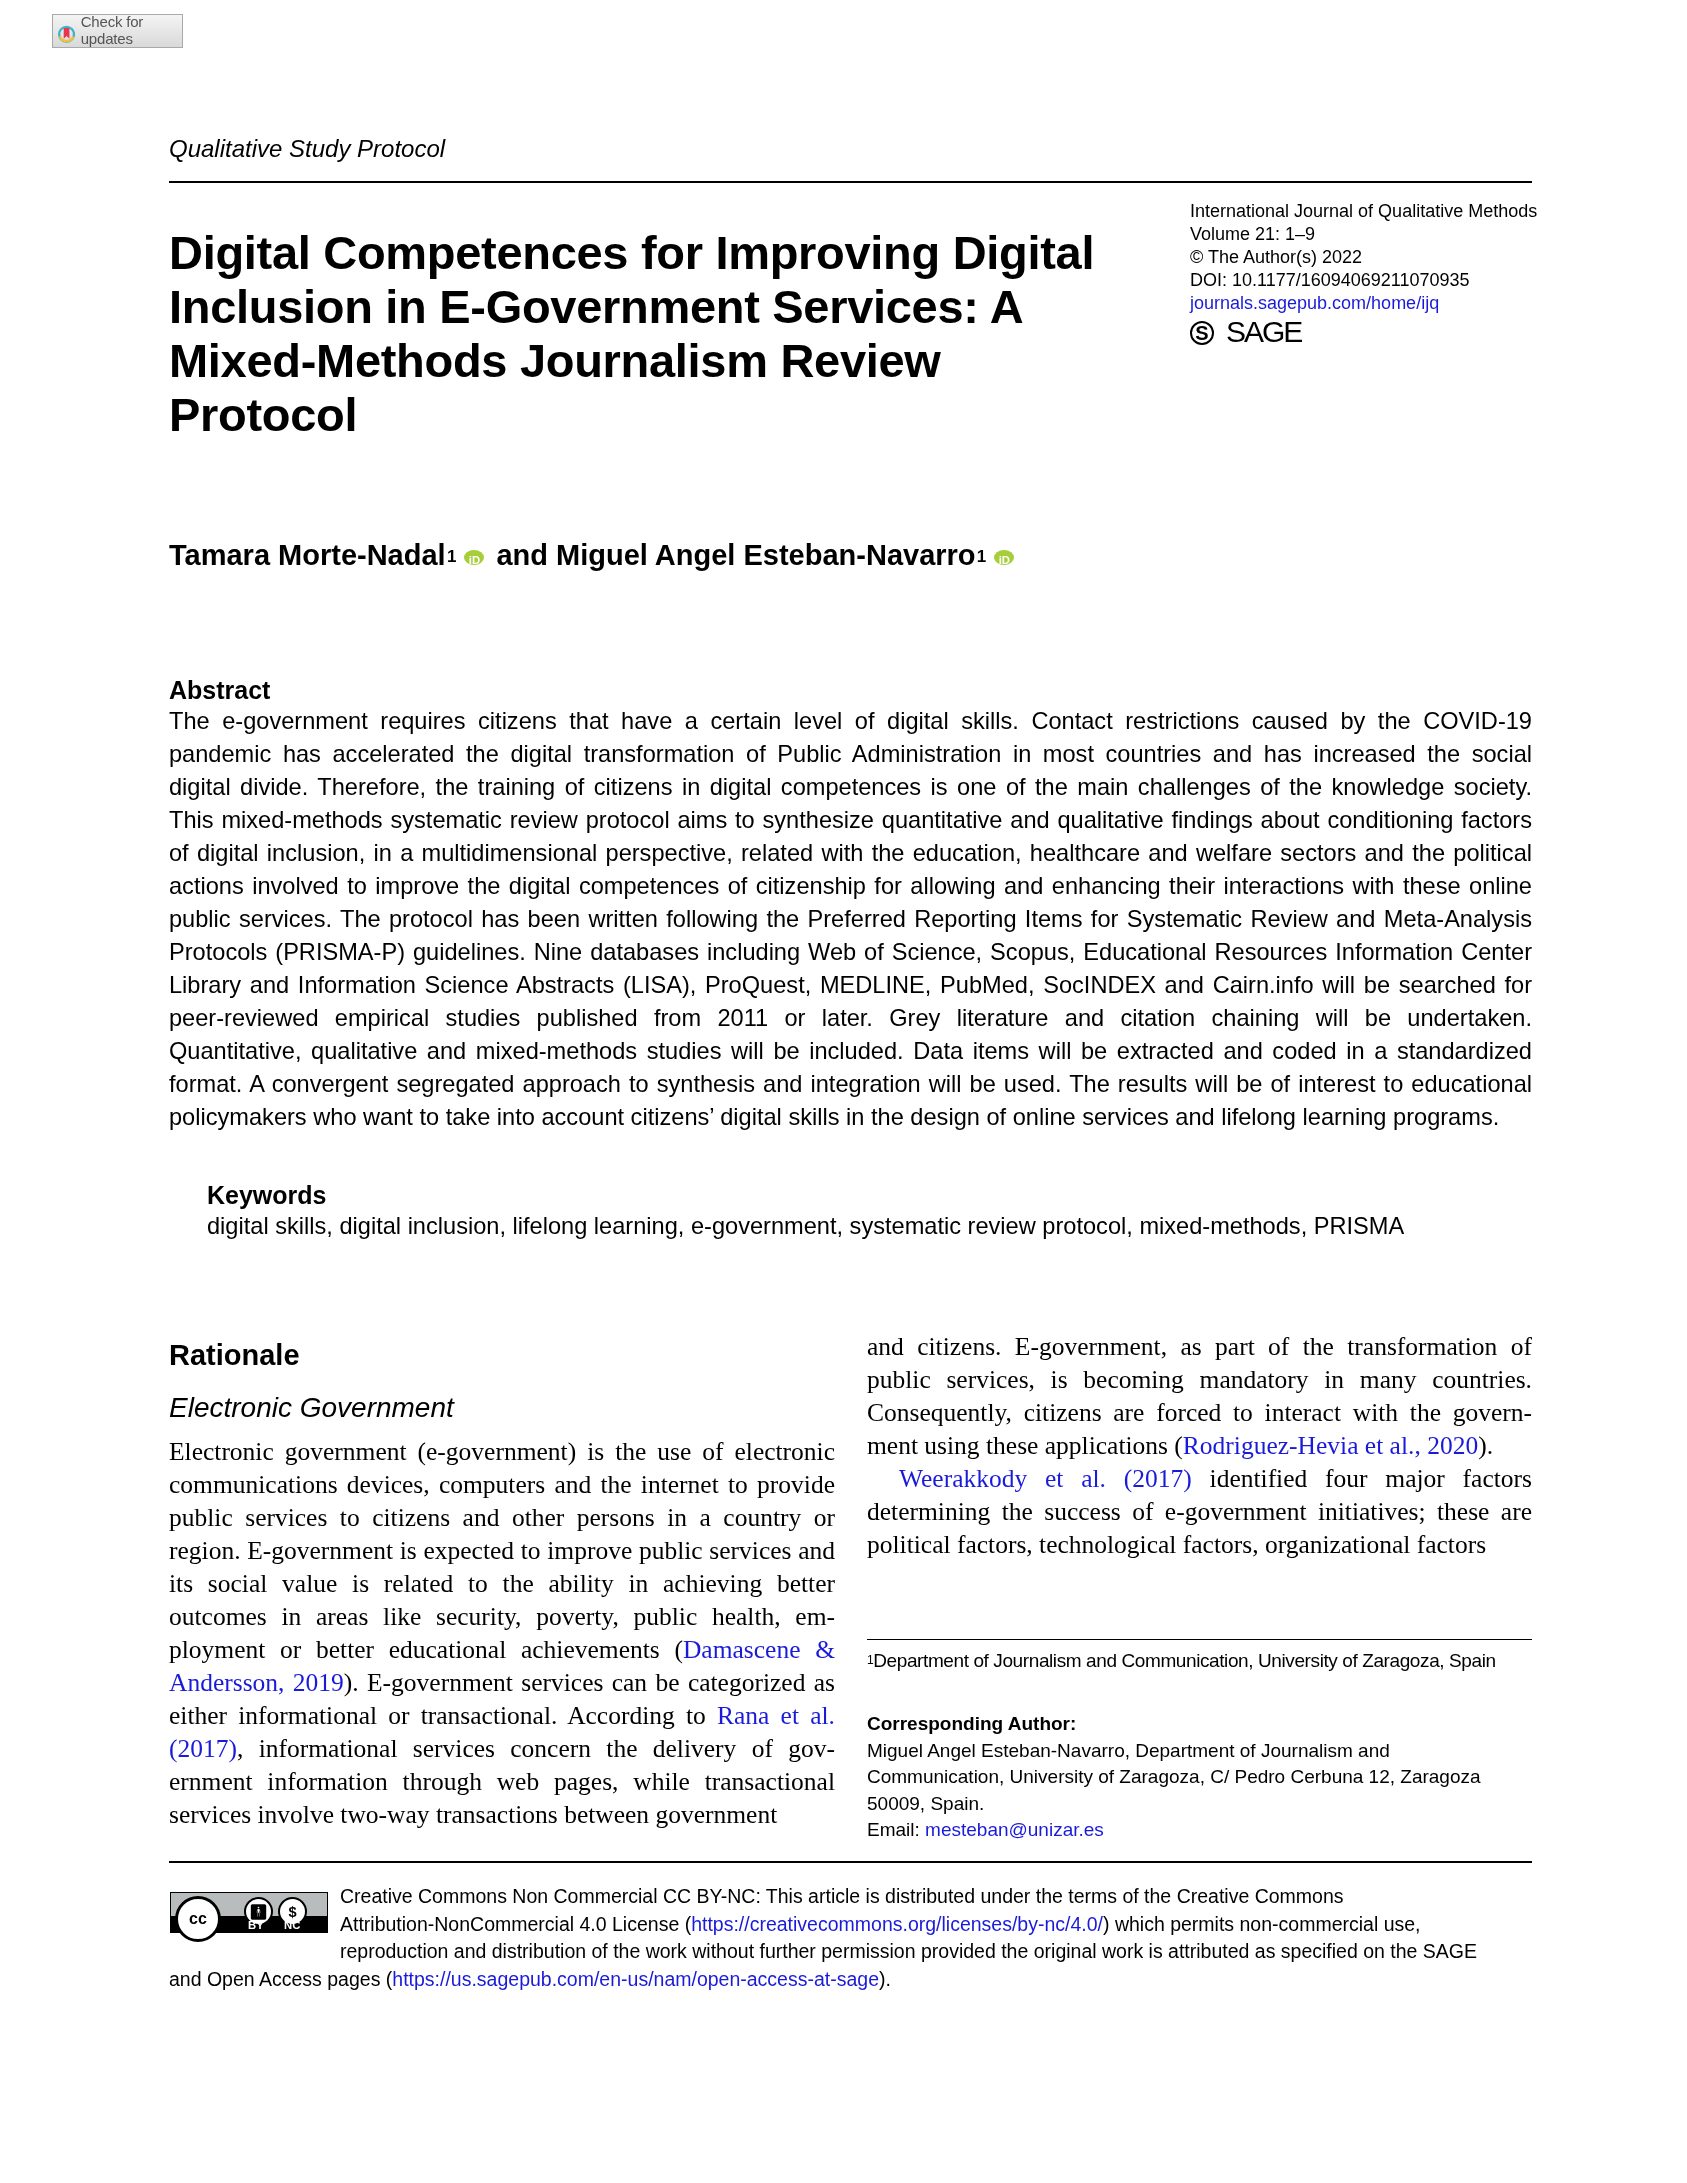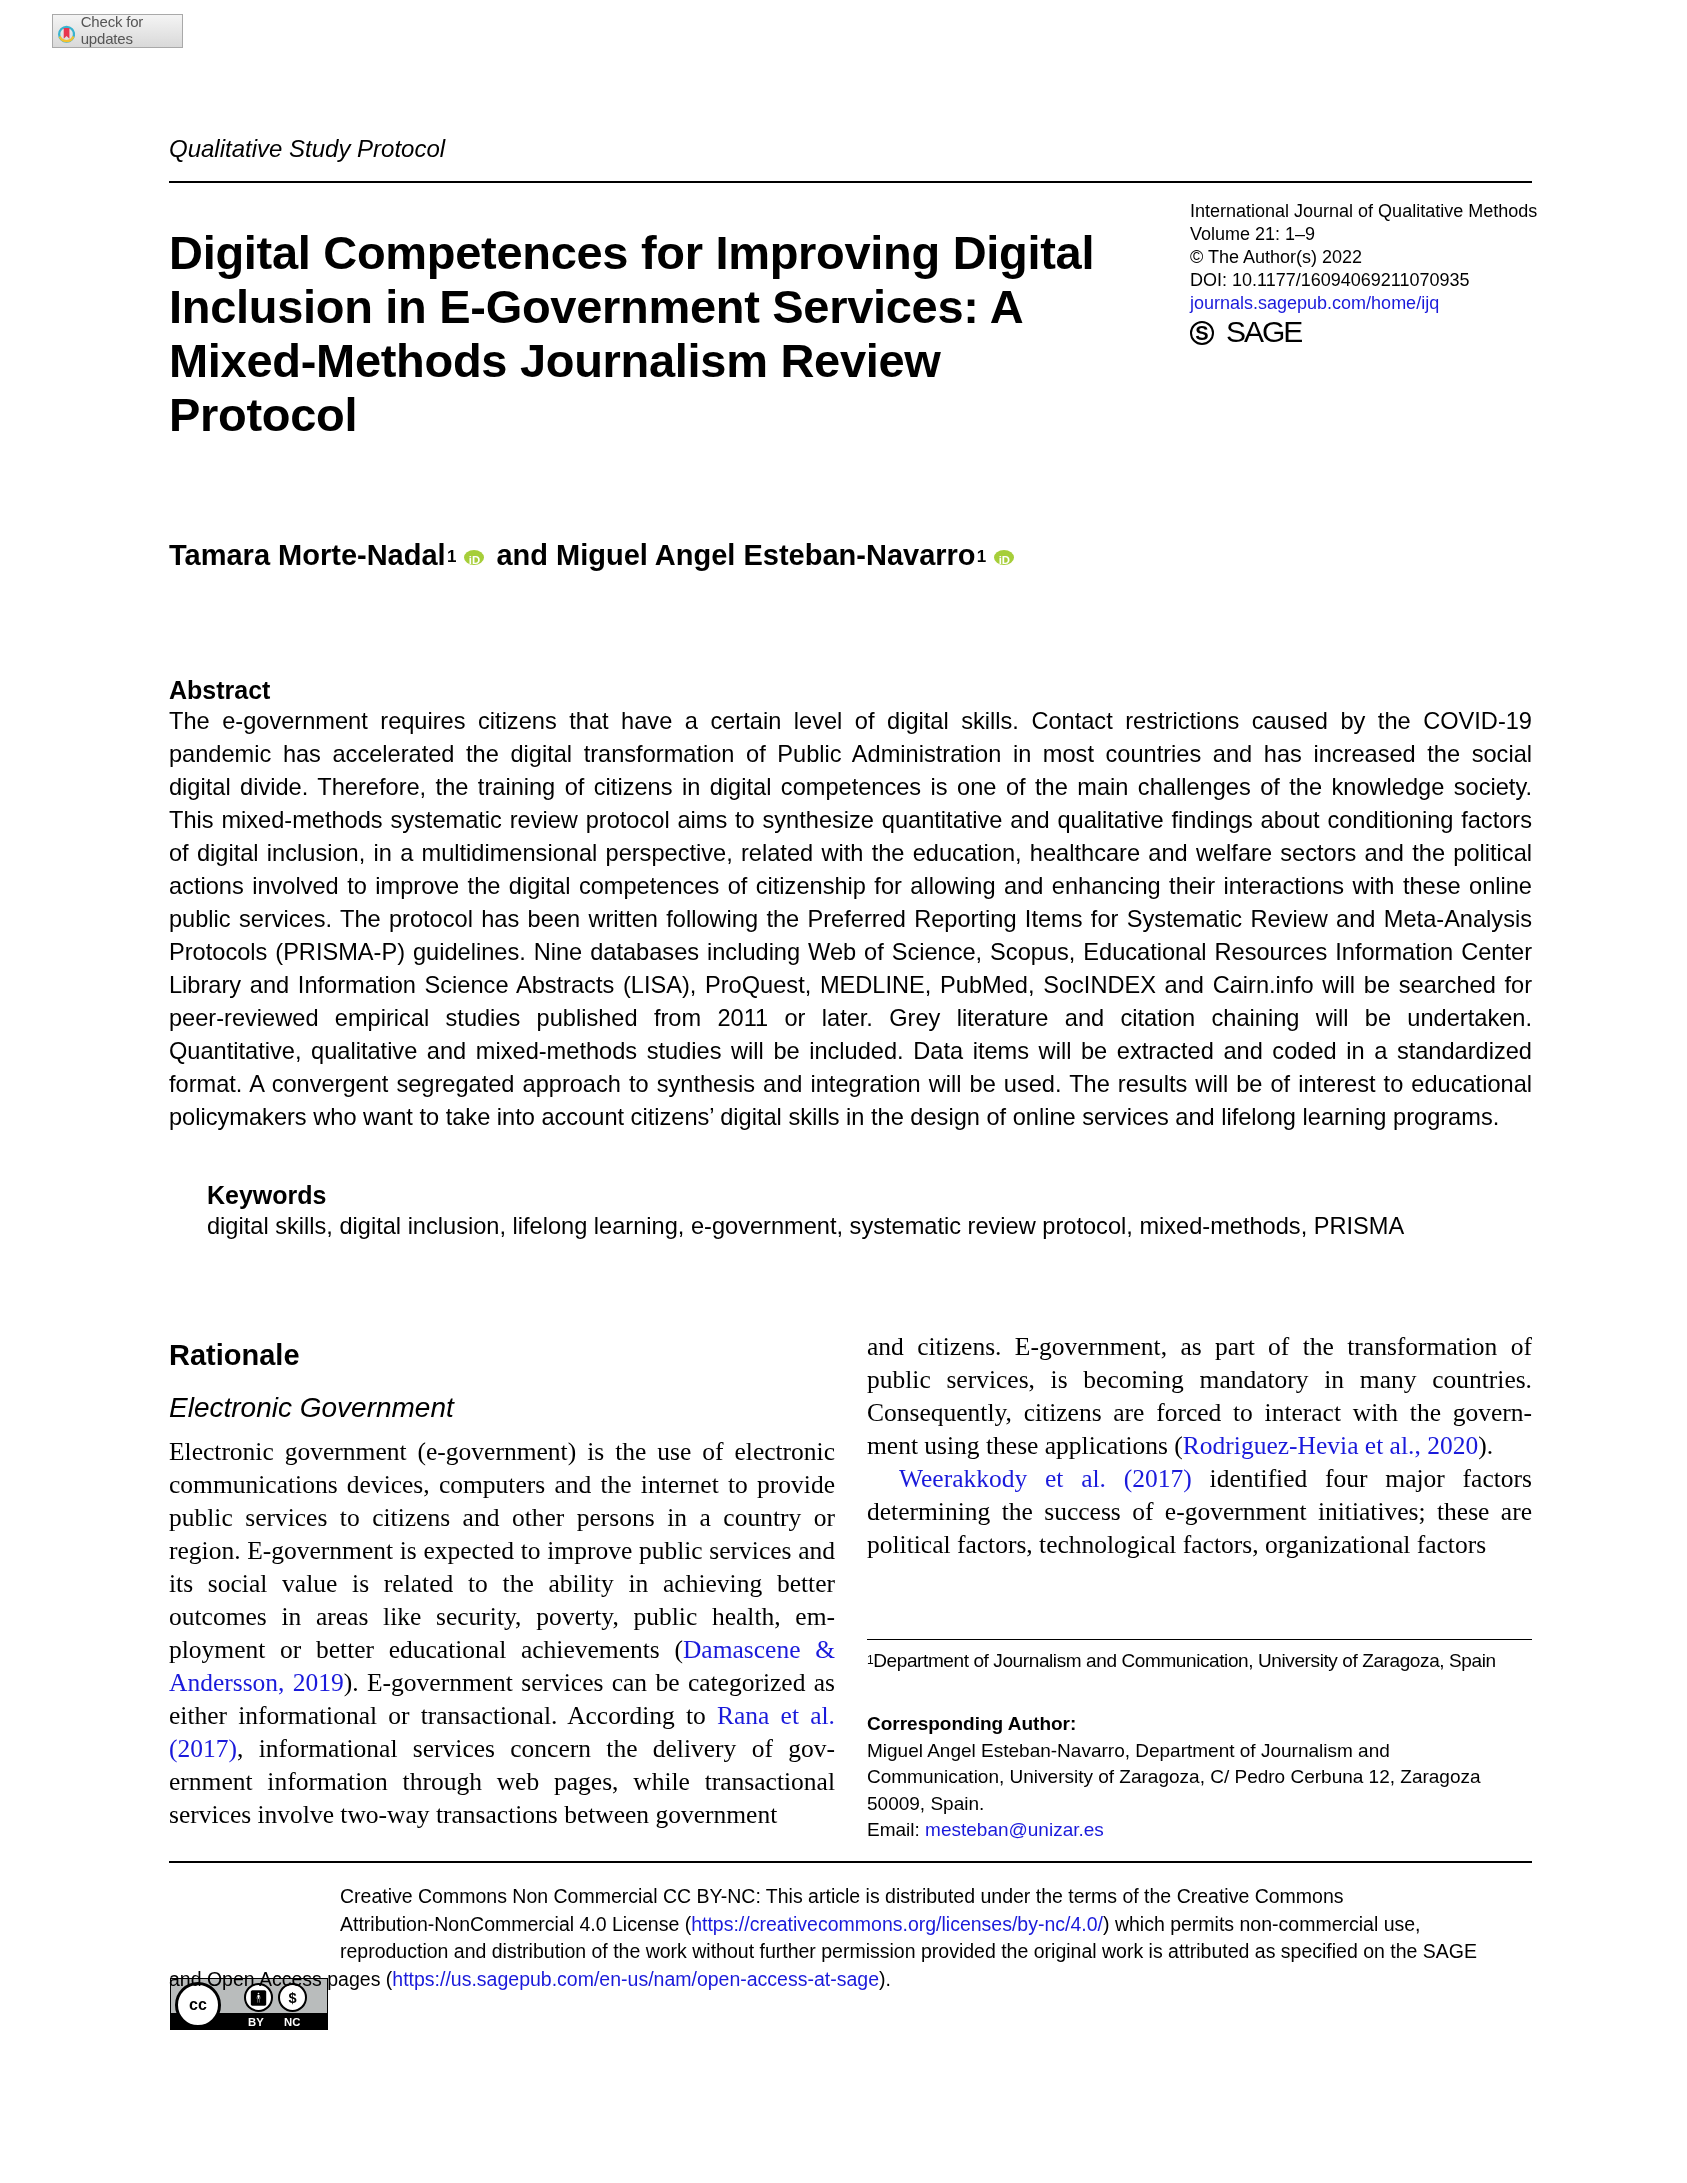--- a/index.html
+++ b/index.html
@@ -62,21 +62,21 @@
   .body-text .indent { display: inline-block; width: 32px; }
 
   #footnote-rule { position: absolute; left: 867px; top: 1639px; width: 665px; height: 1.3px; }
   #affiliation { position: absolute; left: 867px; top: 1648px; font-size: 19px; line-height: 26.5px; letter-spacing: -0.4px; white-space: nowrap; }
   #affiliation sup { font-size: 12px; vertical-align: top; position: relative; top: -1.3px; }
   #corresponding { position: absolute; left: 867px; top: 1711px; font-size: 19px; line-height: 26.5px; }
   #corresponding .ca-label { font-weight: bold; }
 
   #rule-bottom { left: 169px; top: 1861px; width: 1363px; }
   #cc-badge {
-    position: absolute; left: 170px; top: 1978px; width: 158px; height: 52px; background: #b9bcbc;
+    position: absolute; left: 170px; top: 1892px; width: 158px; height: 41px; background: #b9bcbc;
     box-sizing: border-box; border: 1.3px solid #000;
   }
   #cc-badge .cc-bottom { position: absolute; left: 0; right: 0; bottom: 0; height: 16px; background: #000; }
   #cc-badge .cc-circle {
     position: absolute; left: 4px; top: 2.6px; width: 46px; height: 46px; border-radius: 50%;
     background: #fff; border: 3.3px solid #000; box-sizing: border-box;
     display: flex; align-items: center; justify-content: center; font-weight: bold; font-size: 16px;
   }
   #cc-badge .cc-small {
     position: absolute; top: 4px; width: 29px; height: 29px; border-radius: 50%; background: #fff;

